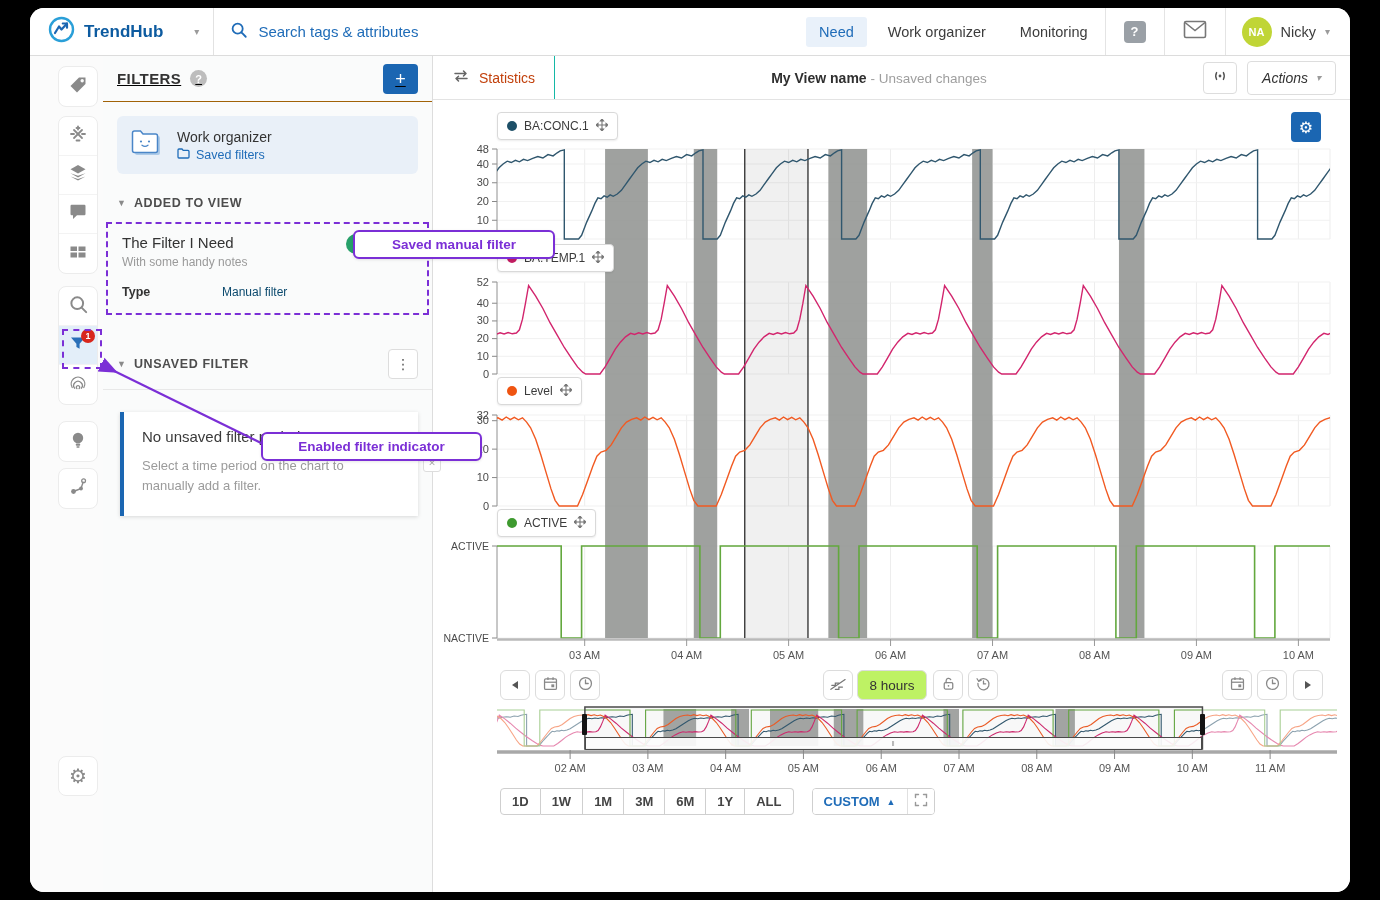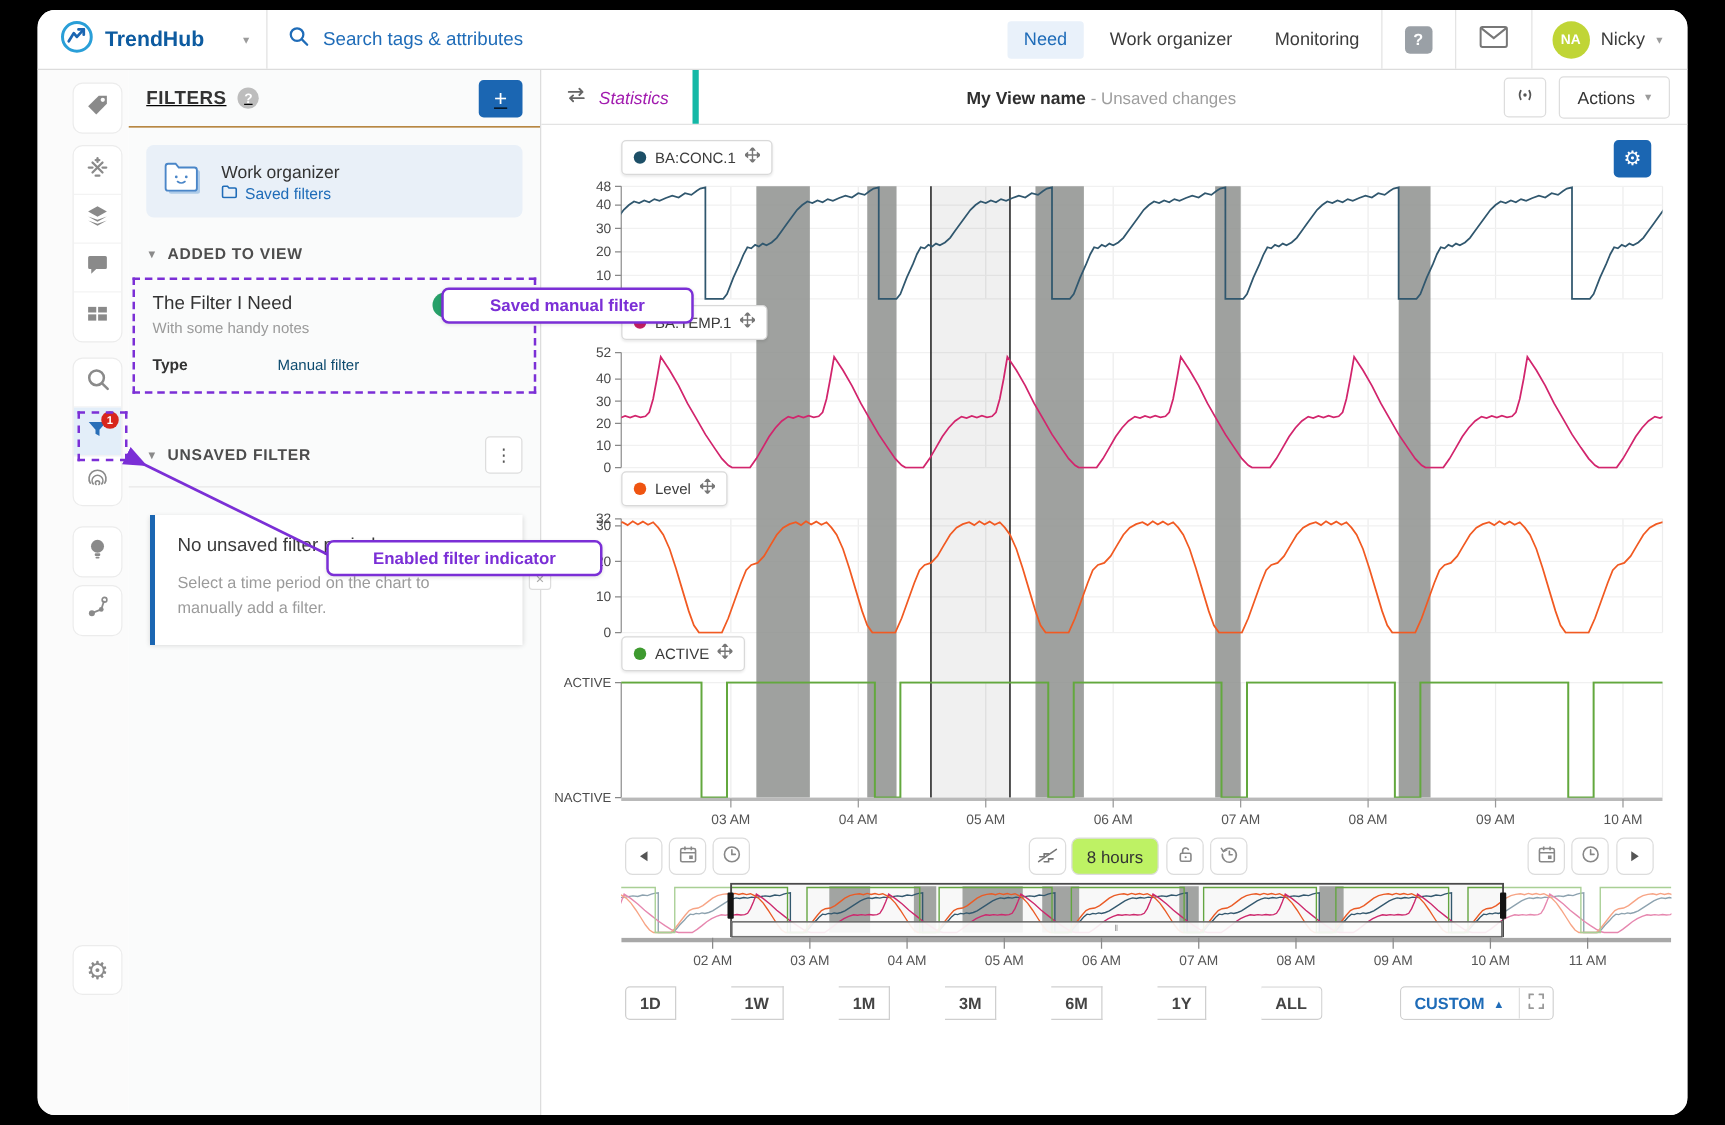--- a/index.html
+++ b/index.html
@@ -59,44 +59,44 @@
   .type-label { width:100px; font-size:12.5px; font-weight:bold; color:#333; }
   .type-value { font-size:12px; color:#0c4a6e; }
   .unsaved-divider { border-bottom:1px solid #e8e8e8; margin-top:10px; }
   .unsaved-card { margin:22px 14px 0 17px; background:#fff; border-left:4px solid #1b66b2; box-shadow:0 1px 4px rgba(0,0,0,.14); padding:16px 18px 20px 18px; }
   .unsaved-title { font-size:15px; color:#3a3a3a; }
   .unsaved-body { font-size:13px; color:#9b9b9b; margin-top:11px; line-height:1.55; max-width:250px; }
 
   
   .chart-panel { flex:1; display:flex; flex-direction:column; background:#fff; min-width:0; }
   .chart-header { height:44px; border-bottom:1px solid #e3e3e3; display:flex; align-items:center; }
-  .chart-tab { height:100%; display:flex; align-items:center; gap:9px; padding:0 19px; border-right:5px solid #14b8a6; font-size:14px; color:#a21caf; cursor:pointer;font-style:italic; }
+  .chart-tab { height:100%; display:flex; align-items:center; gap:9px; padding:0 19px; border-right:1px solid #14b8a6; font-size:14px; color:#c2410c; cursor:pointer; }
   .view-title-wrap { flex:1; text-align:center; font-size:14px; white-space:nowrap; }
   .view-title { font-weight:bold; color:#2f2f2f; }
   .view-subtitle { color:#9e9e9e; font-weight:normal; font-size:13.5px; }
   .live-btn { width:34px; height:32px; border:1px solid #ddd; background:#fff; border-radius:4px; margin-right:10px; cursor:pointer; display:flex; align-items:center; justify-content:center; }
-  .actions-btn { height:32px; border:1px solid #ddd; background:#fff; border-radius:4px; margin-right:14px; cursor:pointer; font-size:14px; color:#333; padding:16px 14px; display:flex; align-items:center; gap:8px; }
+  .actions-btn { height:32px; border:1px solid #ddd; background:#fff; border-radius:4px; margin-right:14px; cursor:pointer; font-size:14px; color:#333; padding:16px 14px; display:flex; align-items:center; gap:8px;font-style:italic; }
   .chart-body { position:relative; height:565px; }
   .legend-badge { position:absolute; display:flex; align-items:center; gap:7px; background:#fff; border:1px solid #d9d9d9; border-radius:4px; padding:4px 9px; box-shadow:0 1px 2px rgba(0,0,0,.08); cursor:grab; }
   .legend-dot { width:10px; height:10px; border-radius:50%; }
   .legend-label { font-size:12px; color:#3b3b3b; }
   .gear-btn { position:absolute; left:858px; top:12px; width:30px; height:30px; background:#1b66b2; border:none; border-radius:4px; color:#fff; font-size:16px; cursor:pointer; }
   .splitter-btn { position:absolute; width:18px; height:18px; background:#fff; border:1px solid #ddd; border-radius:3px; color:#aaa; font-size:9px; line-height:15px; text-align:center; cursor:pointer; padding:0; }
 
   .chart-toolbar { position:relative; height:41px; }
   .tb-btn { position:absolute; top:5px; width:30px; height:30px; background:#fff; border:1px solid #dcdcdc; border-radius:6px; cursor:pointer; display:flex; align-items:center; justify-content:center; padding:0; }
   .tb-hours { position:absolute; top:5px; left:424px; width:70px; height:30px; background:#bef264; border:1px solid #dcdcdc; border-radius:6px; font-size:13.5px; color:#333; display:flex; align-items:center; justify-content:center; cursor:pointer; }
   .tri-l { width:0; height:0; border-top:4px solid transparent; border-bottom:4px solid transparent; border-right:6px solid #555; }
   .tri-r { width:0; height:0; border-top:4px solid transparent; border-bottom:4px solid transparent; border-left:6px solid #555; }
 
   .overview-wrap { position:relative; margin-left:64px; width:840px; height:44px; }
   .ov-handle { position:absolute; top:8px; width:5px; height:21px; background:#141414; border-radius:1px; cursor:ew-resize; }
   .ov-footer { position:absolute; top:31px; height:13px; border:1.5px solid #4a4a4a; background:rgba(252,252,252,.92); display:flex; align-items:center; justify-content:center; font-size:7px; color:#888; letter-spacing:1px; cursor:grab; }
   .overview-axis { margin-left:64px; }
-  .range-row { display:flex; align-items:flex-start; margin:8px 0 16px 67px;gap:44px; }
+  .range-row { display:flex; align-items:flex-start; margin:8px 0 16px 67px; }
   .range-btn { height:27px; padding:0 11px; background:#fff; border:1px solid #cfcfcf; border-left:none; font-size:13px; font-weight:bold; color:#444; cursor:pointer; }
   .range-btn:first-child { border-left:1px solid #cfcfcf; border-radius:4px 0 0 4px; }
   .range-btn.last { border-radius:0 4px 4px 0; }
   .custom-group { display:flex; margin-left:18px; border:1px solid #cfcfcf; border-radius:4px; overflow:hidden; }
   .custom-btn { height:25px; background:#fff; border:none; font-size:13px; font-weight:bold; color:#1f6cb8; padding:0 11px; display:flex; align-items:center; gap:7px; cursor:pointer; }
   .custom-caret { font-size:9px; color:#1f6cb8; }
   .expand-btn { width:27px; background:#fff; border:none; border-left:1px solid #e0e0e0; cursor:pointer; display:flex; align-items:center; justify-content:center; }
 
   
   .overlay { position:absolute; left:0; top:0; width:1320px; height:884px; pointer-events:none; z-index:40; }

